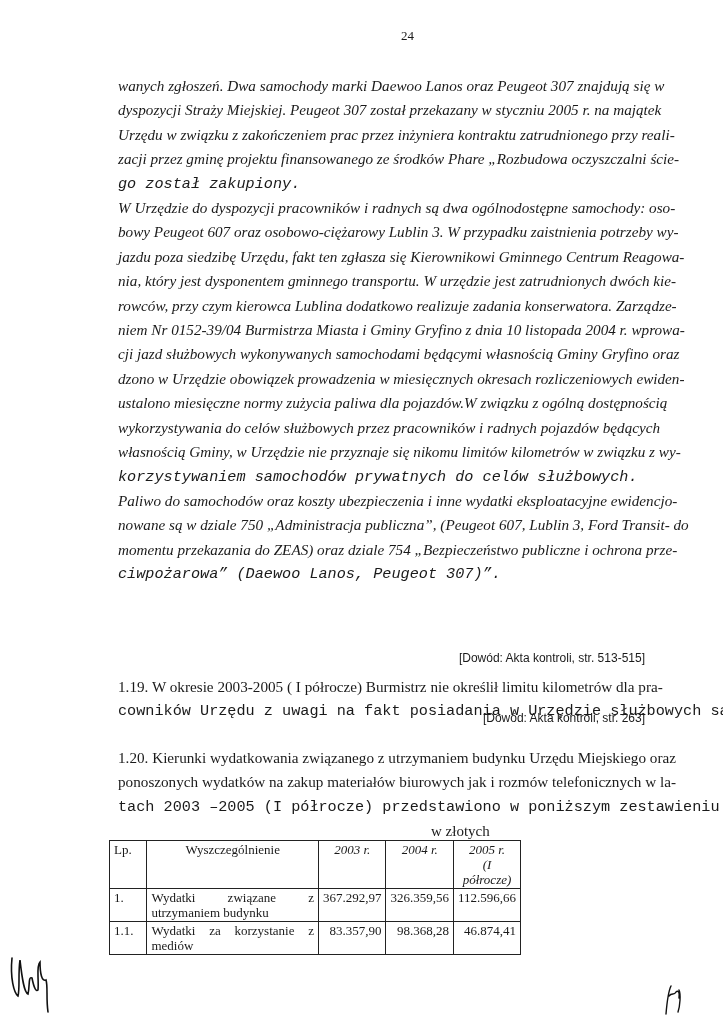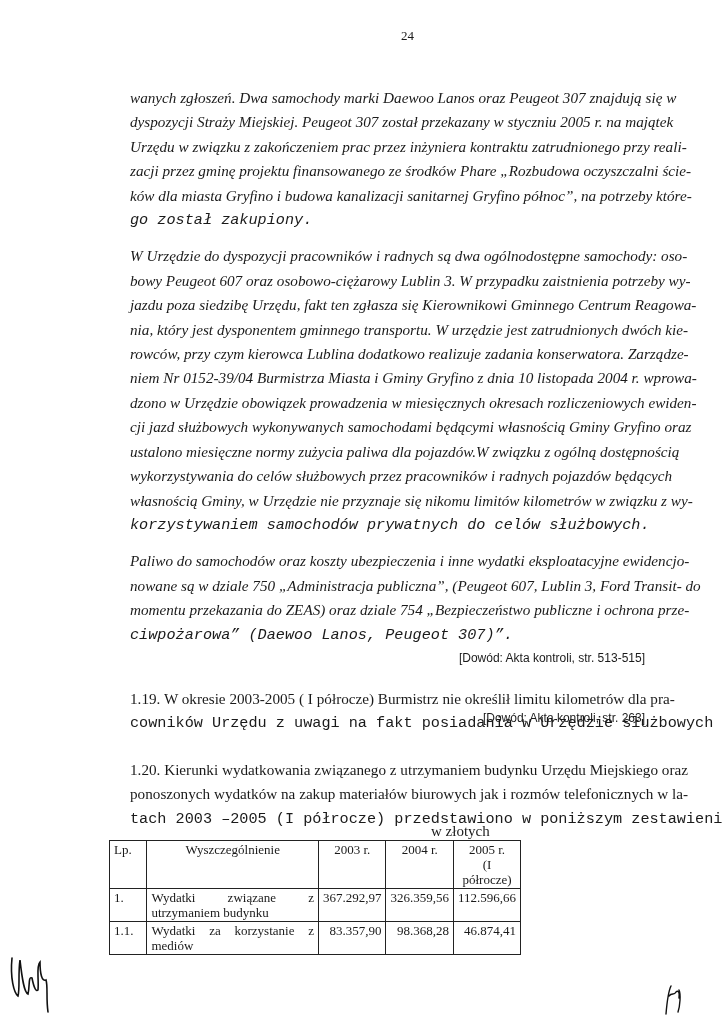--- a/index.html
+++ b/index.html
@@ -27,21 +27,21 @@
     .body-text {
       position: absolute;
       left: 118px;
       width: 528px;
       font-size: 15.2px;
       line-height: 24.4px;
       text-align: justify;
     }
     .italic { font-style: italic; }
     .block1 { top: 74px; }
-    .para { margin: 12px; }
+    .para { margin: 0; }
     .para .line {
       display: block;
       text-align: justify;
       text-align-last: justify;
       white-space: nowrap;
     }
     .para .line.last {
       text-align-last: left;
       font-family: Liberation Mono, monospace;
     }
@@ -71,21 +71,21 @@
       line-height: 15px;
     }
     table.data-table td, table.data-table th {
       border: 1.4px solid #222;
       padding: 1px 4px;
       vertical-align: top;
       font-weight: normal;
     }
     th.c-lp { width: 32px; text-align: left; }
     th.c-name { width: 190px; text-align: center; }
-    th.c-y { text-align: center; }
+    th.c-y { text-align: center; font-style: italic; }
     .hdr-row th { height: 36px; }
     td.num { text-align: right; }
     td.desc { text-align: justify; text-align-last: left; }
     .sig-left {
       position: absolute;
       left: 6px;
       top: 948px;
     }
     .sig-right {
       position: absolute;
@@ -97,32 +97,31 @@
 <body>
 
 <div class="page-number">24</div>
 
 <div class="body-text block1 italic">
   <p class="para">
     <span class="line">wanych zgłoszeń. Dwa samochody marki Daewoo Lanos oraz Peugeot 307 znajdują się w</span>
     <span class="line">dyspozycji Straży Miejskiej. Peugeot 307 został przekazany w styczniu 2005 r. na majątek</span>
     <span class="line">Urzędu w związku z zakończeniem prac przez inżyniera kontraktu zatrudnionego przy reali-</span>
     <span class="line">zacji przez gminę projektu finansowanego ze środków Phare „Rozbudowa oczyszczalni ście-</span>
-    <span class="line">ków dla miasta Gryfino i budowa kanalizacji sanitarnej Gryfino północ”, na potrzeby które-</span>
     <span class="line last">go został zakupiony.</span>
   </p>
   <p class="para">
     <span class="line">W Urzędzie do dyspozycji pracowników i radnych są dwa ogólnodostępne samochody: oso-</span>
     <span class="line">bowy Peugeot 607 oraz osobowo-ciężarowy Lublin 3. W przypadku zaistnienia potrzeby wy-</span>
     <span class="line">jazdu poza siedzibę Urzędu, fakt ten zgłasza się Kierownikowi Gminnego Centrum Reagowa-</span>
     <span class="line">nia, który jest dysponentem gminnego transportu. W urzędzie jest zatrudnionych dwóch kie-</span>
     <span class="line">rowców, przy czym kierowca Lublina dodatkowo realizuje zadania konserwatora. Zarządze-</span>
     <span class="line">niem Nr 0152-39/04 Burmistrza Miasta i Gminy Gryfino z dnia 10 listopada 2004 r. wprowa-</span>
+    <span class="line">cji jazd służbowych wykonywanych samochodami będącymi własnością Gminy Gryfino oraz</span>
     <span class="line">dzono w Urzędzie obowiązek prowadzenia w miesięcznych okresach rozliczeniowych ewiden-</span>
-    <span class="line">cji jazd służbowych wykonywanych samochodami będącymi własnością Gminy Gryfino oraz</span>
     <span class="line">ustalono miesięczne normy zużycia paliwa dla pojazdów.W związku z ogólną dostępnością</span>
     <span class="line">wykorzystywania do celów służbowych przez pracowników i radnych pojazdów będących</span>
     <span class="line">własnością Gminy, w Urzędzie nie przyznaje się nikomu limitów kilometrów w związku z wy-</span>
     <span class="line last">korzystywaniem samochodów prywatnych do celów służbowych.</span>
   </p>
   <p class="para">
     <span class="line">Paliwo do samochodów oraz koszty ubezpieczenia i inne wydatki eksploatacyjne ewidencjo-</span>
     <span class="line">nowane są w dziale 750 „Administracja publiczna”, (Peugeot 607, Lublin 3, Ford Transit- do</span>
     <span class="line">momentu przekazania do ZEAS) oraz dziale 754 „Bezpieczeństwo publiczne i ochrona prze-</span>
     <span class="line last">ciwpożarowa” (Daewoo Lanos, Peugeot 307)”.</span>

